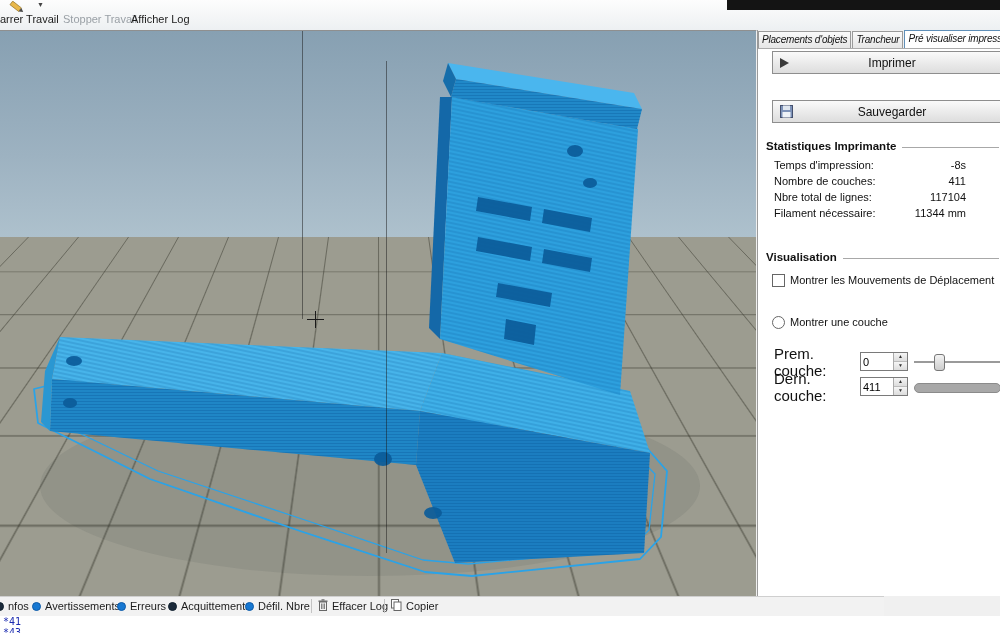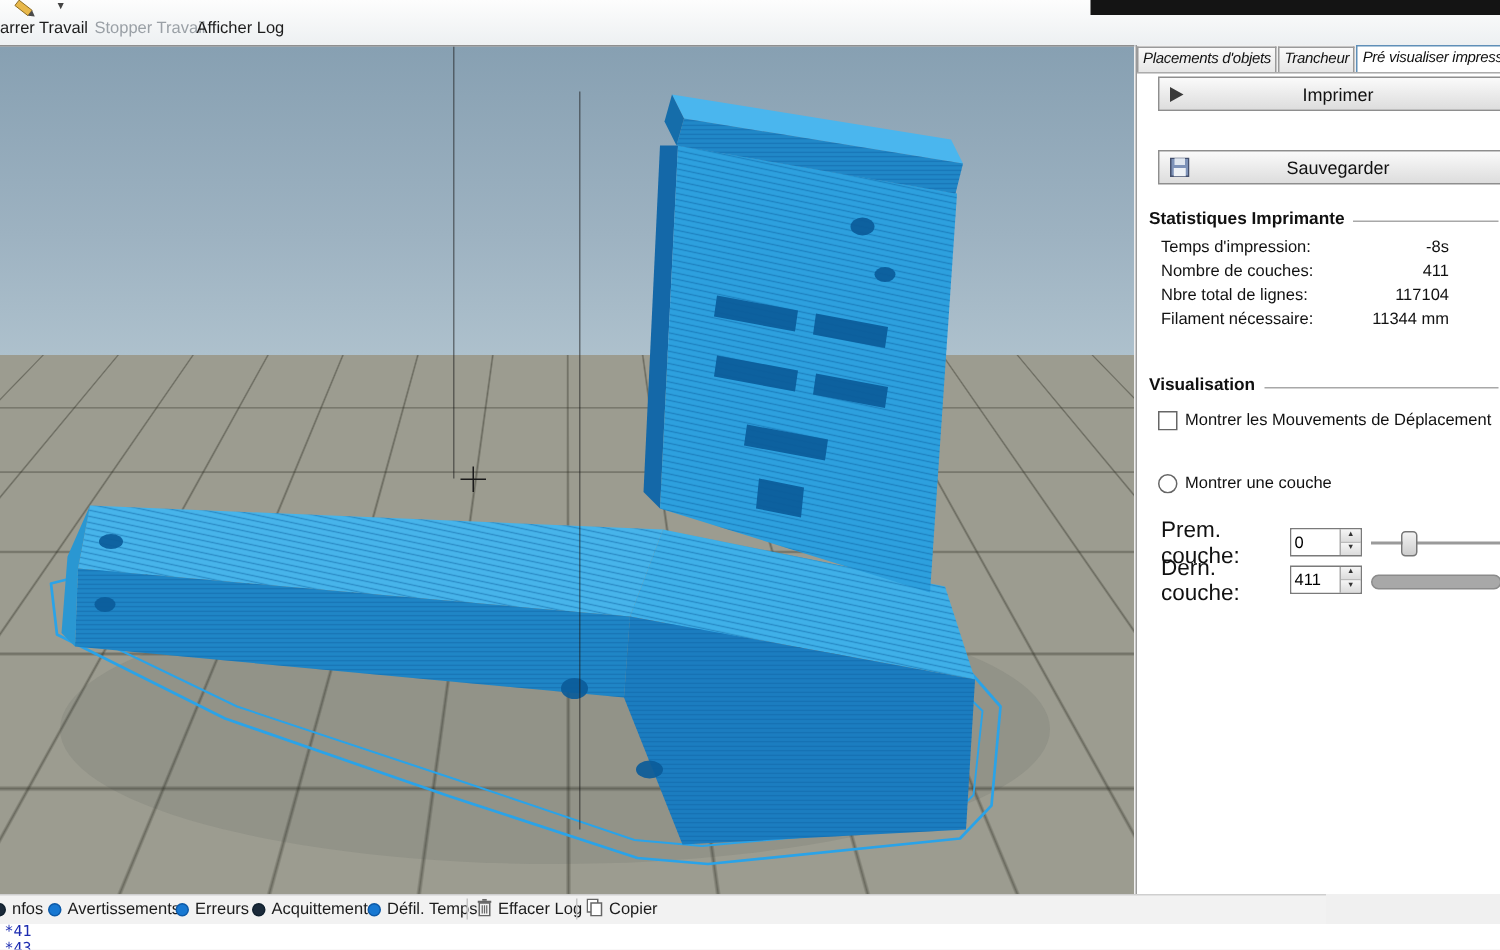--- a/index.html
+++ b/index.html
@@ -311,21 +311,21 @@
     <div class="lt-item" style="left:117px">
       <span class="dot blue"></span>
       <span>Erreurs</span>
     </div>
     <div class="lt-item" style="left:168px">
       <span class="dot dark"></span>
       <span>Acquittements</span>
     </div>
     <div class="lt-item" style="left:245px">
       <span class="dot blue"></span>
-      <span>Défil. Temps</span>
+      <span>Défil. Nbre</span>
     </div>
     <div class="lt-sep" style="left:311px"></div>
     <div class="lt-item" style="left:318px">
       <span>
         <svg width="10" height="12" viewBox="0 0 10 12">
           <rect x="1.5" y="3" width="7" height="8.5" fill="none" stroke="#666" stroke-width="1"></rect>
           <rect x="0.5" y="1.5" width="9" height="1.4" fill="#666"></rect>
           <rect x="3.5" y="0.3" width="3" height="1.2" fill="#666"></rect>
           <path d="M3.5 4.5 V10 M5 4.5 V10 M6.5 4.5 V10" stroke="#666" stroke-width="0.8"></path>
         </svg>

